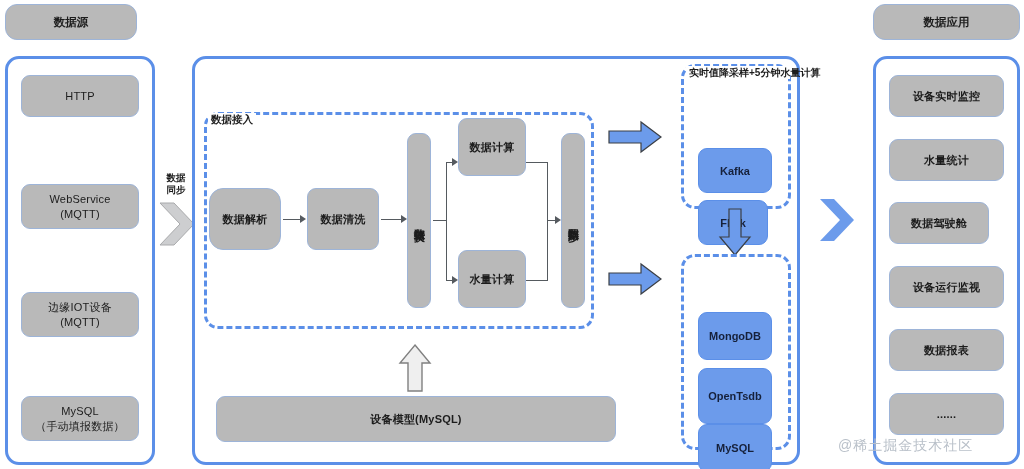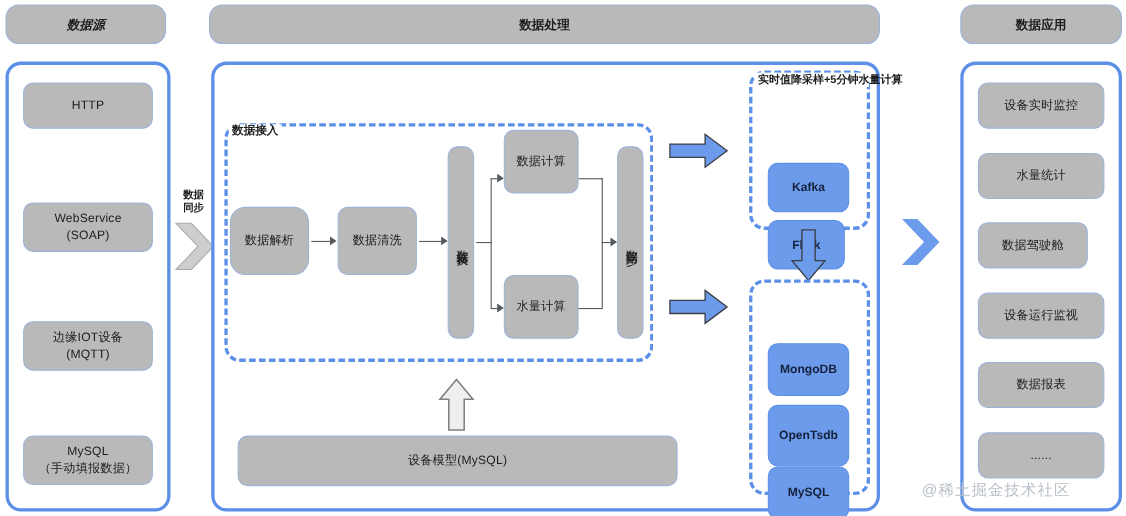--- a/index.html
+++ b/index.html
@@ -26,21 +26,21 @@
     background: #b9b9b9;
     border: 1px solid #9db4d8;
     border-radius: 9px;
     display: flex;
     align-items: center;
     justify-content: center;
     text-align: center;
     font-size: 11px;
     line-height: 1.35;
     color: #1c1c1c;
-    font-weight: 400;
+    font-weight: 700;
     letter-spacing: .2px;
   }
   .gray-box.thin-text { font-weight: 500; }
 
   .header-bar {
     background: #b9b9b9;
     border: 1px solid #9db4d8;
     border-radius: 12px;
     display: flex;
     align-items: center;
@@ -118,42 +118,39 @@
     white-space: nowrap;
   }
 
   svg.shape { position: absolute; overflow: visible; }
 </style>
 </head>
 <body>
 
 <div id="canvas">
 
-  <div class="abs header-bar" style="left:5px; top:4px; width:146px;font-style:italic;">
+  <div class="abs header-bar" style="left:5px; top:4px; width:132px;">
     <span>数据源</span>
   </div>
 
-  <div class="abs header-bar" style="left:190px; top:4px; width:610px;">
-    <span>数据处理</span>
-  </div>
 
   <div class="abs header-bar" style="left:873px; top:4px; width:147px;">
     <span>数据应用</span>
   </div>
 
   <div class="abs panel" style="left:5px; top:56px; width:150px; height:409px;">
   </div>
 
   <div class="abs gray-box thin-text" style="left:21px; top:75px; width:118px; height:42px;">
     <span style="white-space:pre-line;">HTTP</span>
   </div>
 
   <div class="abs gray-box thin-text" style="left:21px; top:184px; width:118px; height:45px;">
     <span style="white-space:pre-line;">WebService
-(SOAP)</span>
+(MQTT)</span>
   </div>
 
   <div class="abs gray-box thin-text" style="left:21px; top:292px; width:118px; height:45px;">
     <span style="white-space:pre-line;">边缘IOT设备
 (MQTT)</span>
   </div>
 
   <div class="abs gray-box thin-text" style="left:21px; top:396px; width:118px; height:45px;">
     <span style="white-space:pre-line;">MySQL
 （手动填报数据）</span>

